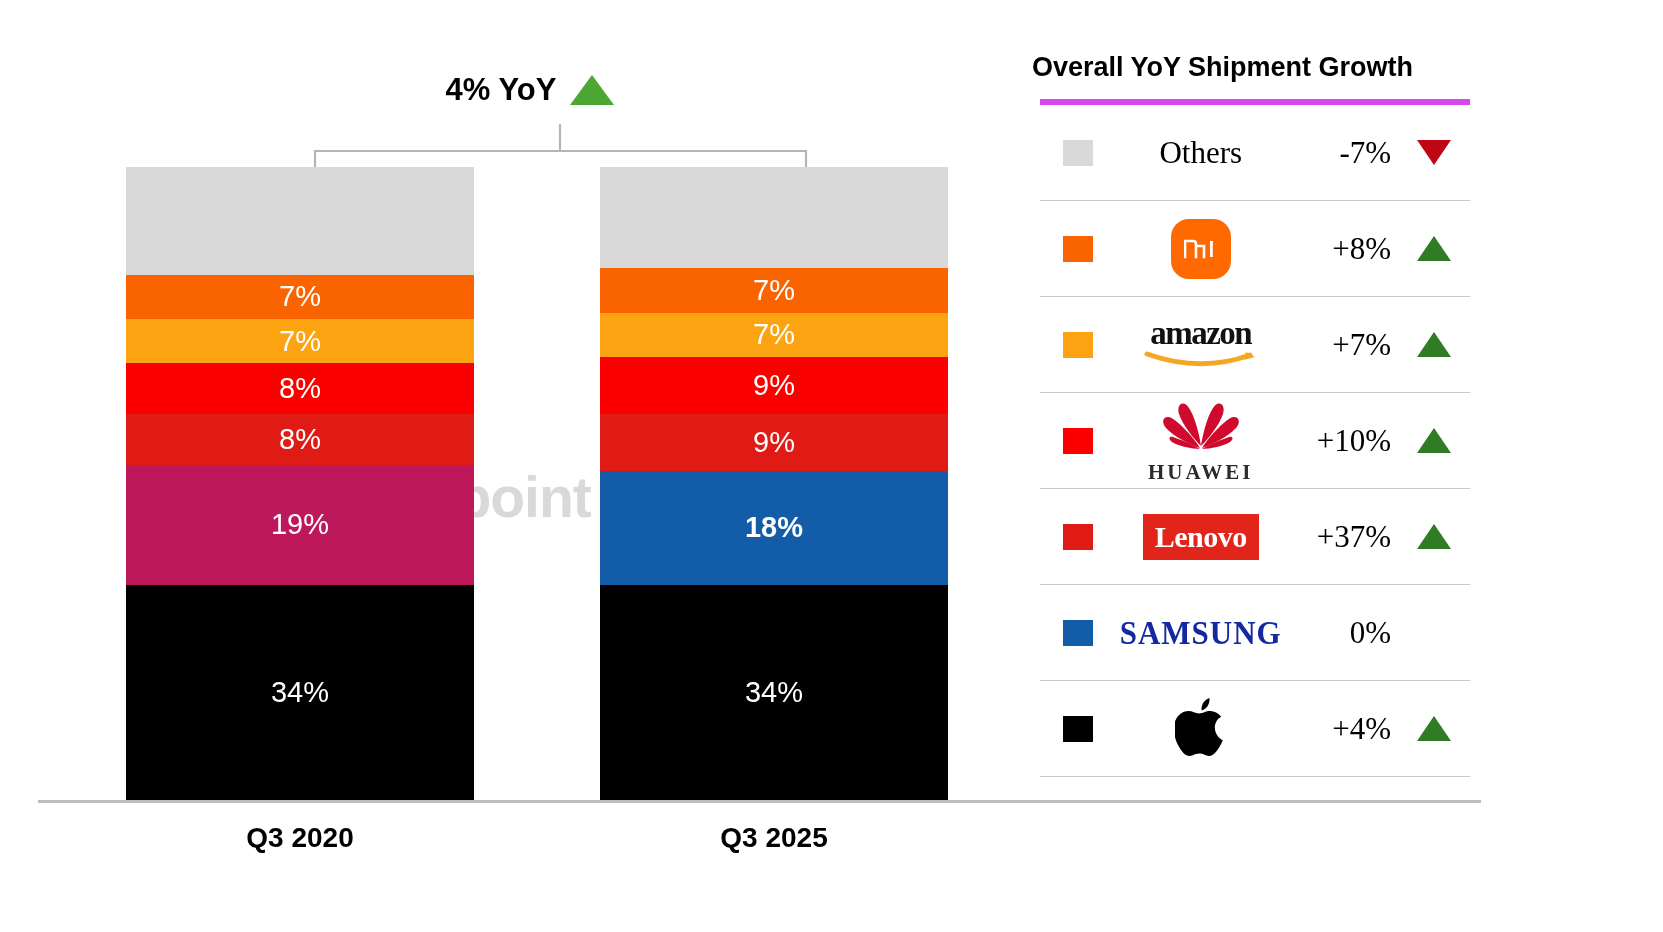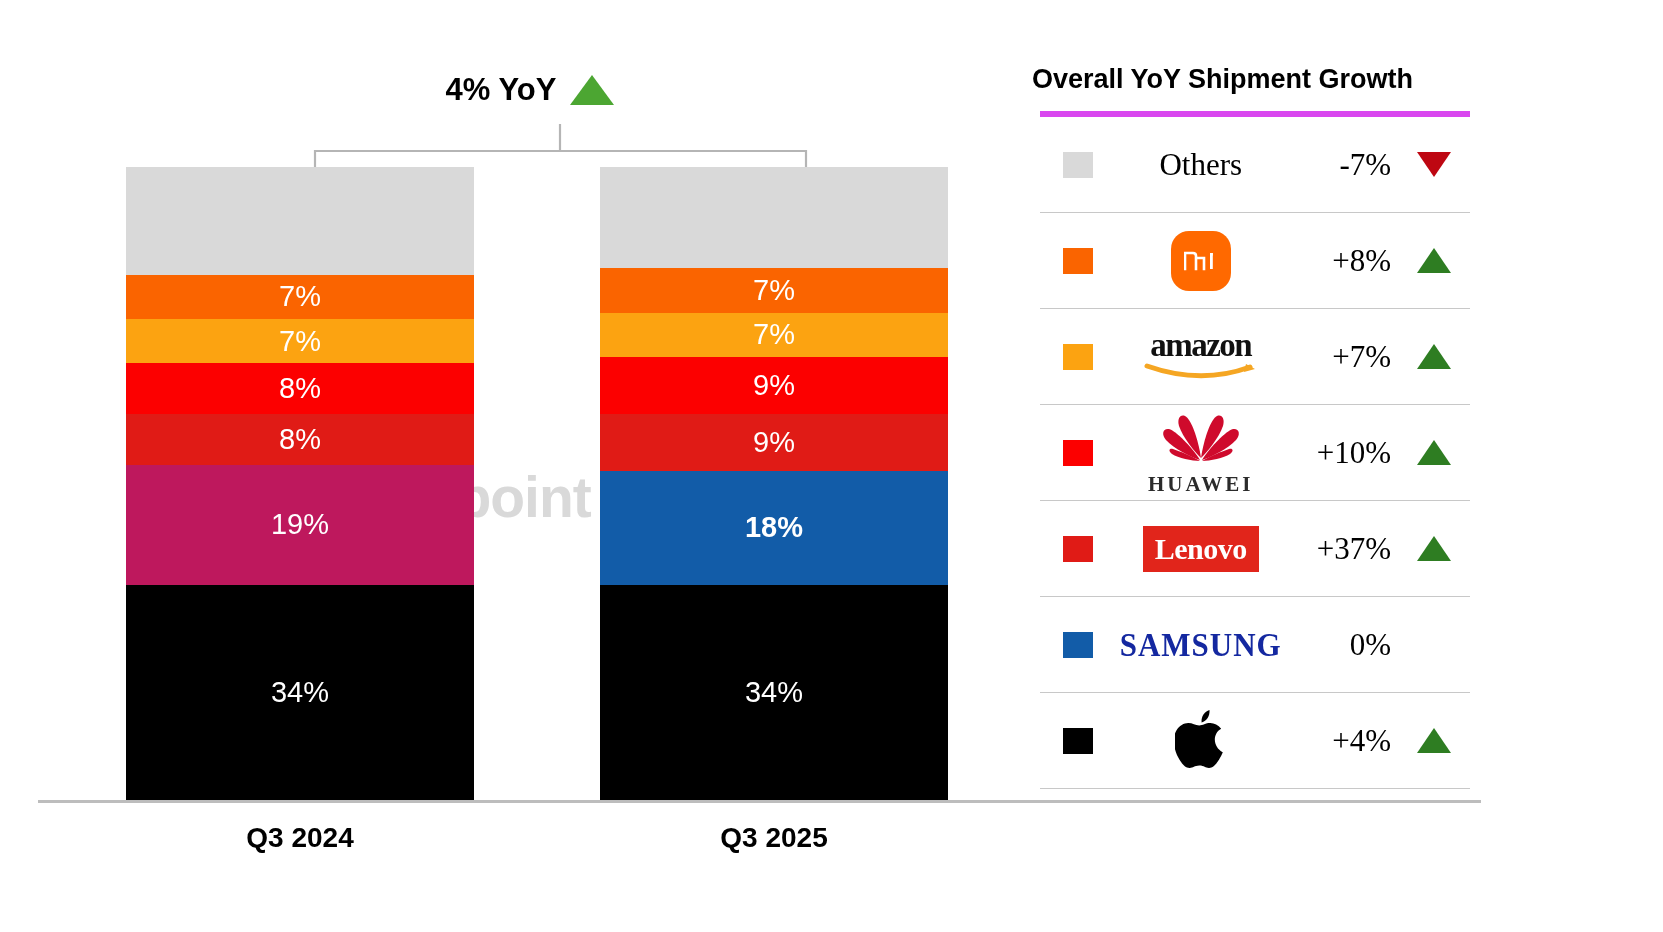--- a/index.html
+++ b/index.html
@@ -101,21 +101,20 @@
   .legend{
     position:absolute;
     left:1040px;top:52px;
     width:600px;
   }
   .legend-title{
     font-size:27px;font-weight:bold;color:#000;
     margin-left:-8px;
     margin-bottom:16px;
     white-space:nowrap;
-    margin-top:12px;
   }
   .legend-table{
     border-top:6px solid #d946ef;
     width:430px;
     font-family:Liberation Serif, serif;
   }
   .legend-row{
     display:flex;align-items:center;
     height:96px;
     border-bottom:1px solid #c8c8c8;
@@ -242,21 +241,21 @@
             <span>18%</span>
           </div>
           <div class="seg" style="height: 215.22px; background: rgb(0, 0, 0);">
             <span>34%</span>
           </div>
         </div>
     </div>
 
     <div class="axis-line"></div>
 
-    <div class="cat-label left">Q3 2024</div>
+    <div class="cat-label left">Q3 2020</div>
     <div class="cat-label right">Q3 2025</div>
   </div>
 
   <div class="legend">
     <div class="legend-title">Overall YoY Shipment Growth</div>
     <div class="legend-table">
         <div class="legend-row">
           <div class="sw-cell">
             <div class="swatch" style="background: rgb(217, 217, 217);"></div>
           </div>

